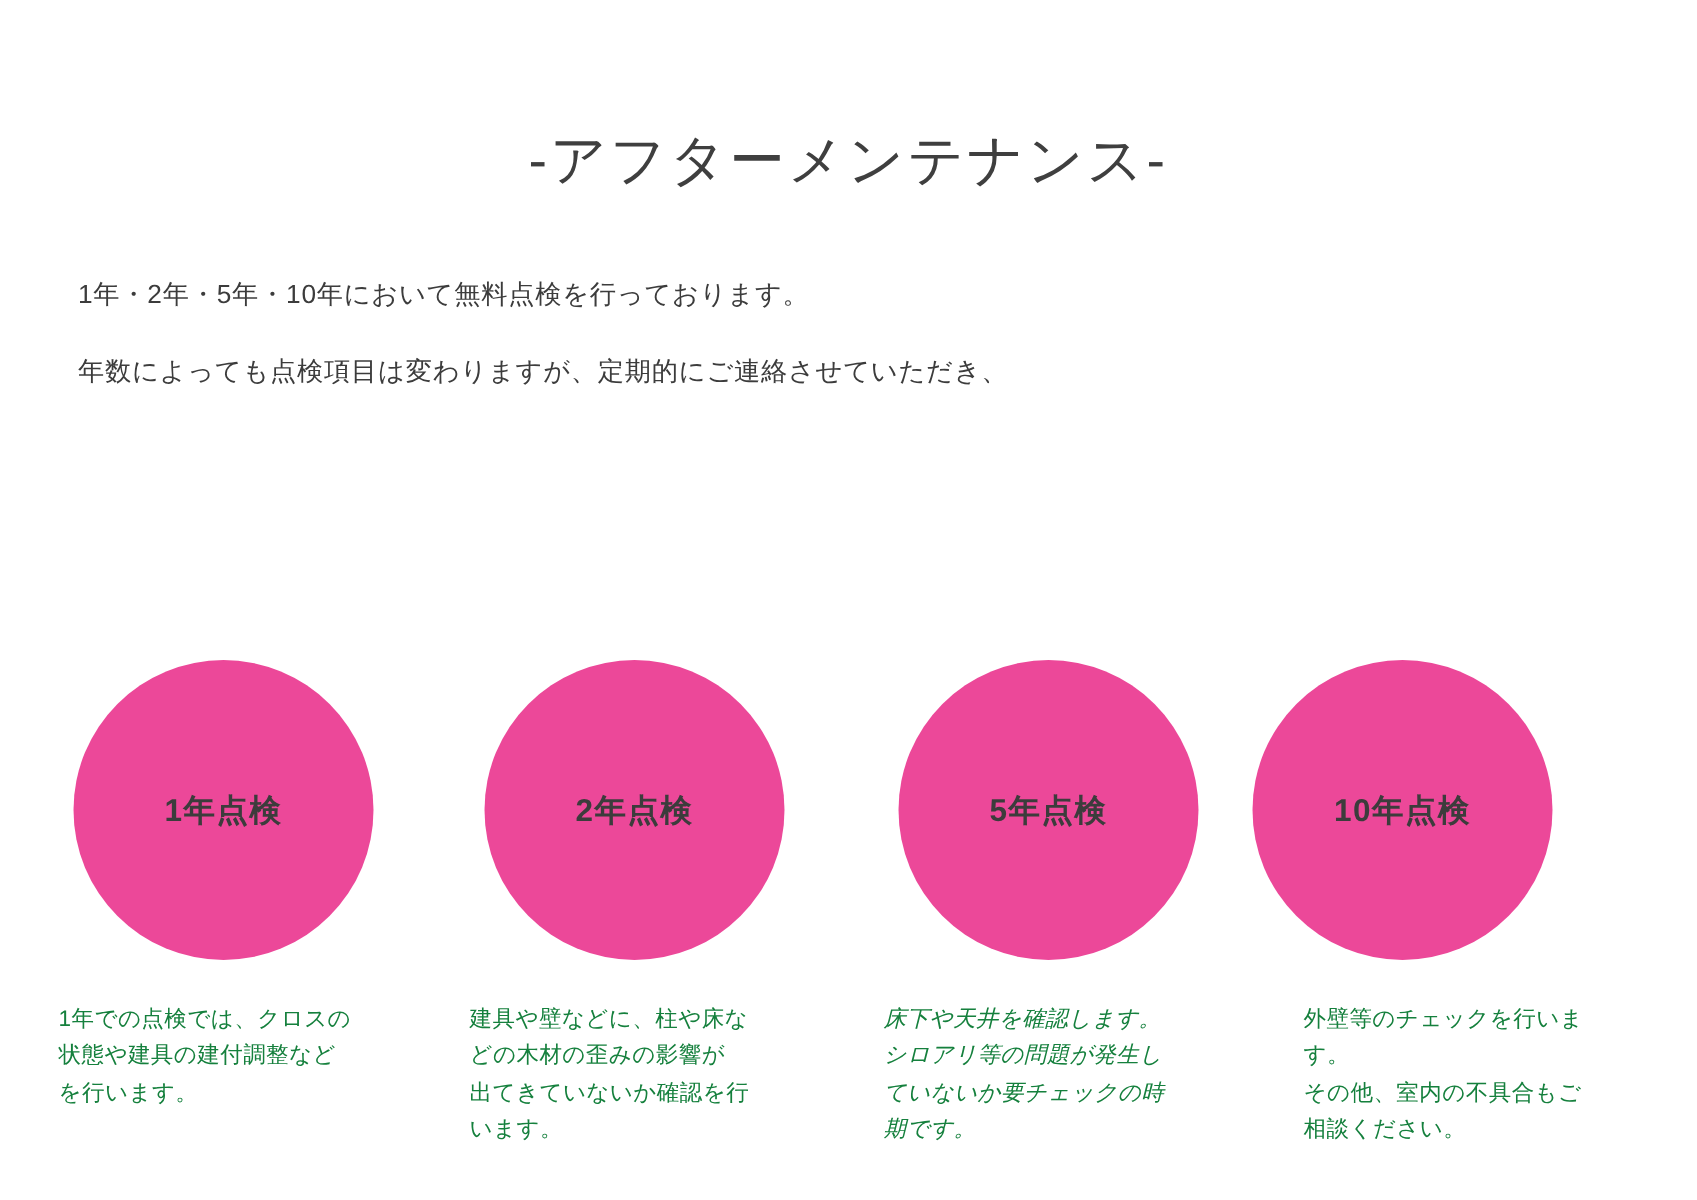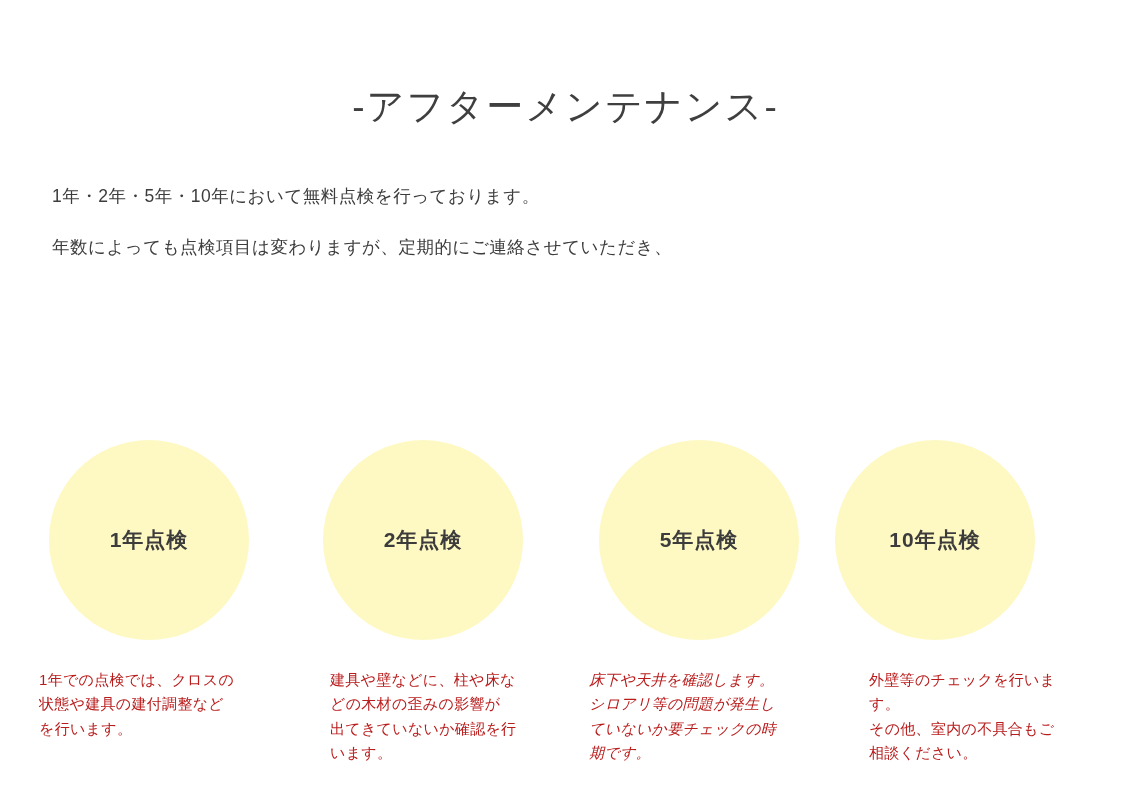--- a/index.html
+++ b/index.html
@@ -68,21 +68,21 @@
   }
   .circle-col.c0 { left: 49px; }
   .circle-col.c1 { left: 323px; }
   .circle-col.c2 { left: 599px; }
   .circle-col.c3 { left: 835px; }
 
   .circle {
     width: 200px;
     height: 200px;
     border-radius: 50%;
-    background: #fef9c3;
+    background: #ec4899;
     display: flex;
     align-items: center;
     justify-content: center;
   }
   .circle-label {
     font-size: 21px;
     font-weight: bold;
     color: #3c3c3c;
     letter-spacing: 1px;
     white-space: nowrap;
@@ -93,26 +93,26 @@
     position: absolute;
     top: 668px;
     left: 0;
     width: 1131px;
   }
   .caption {
     position: absolute;
     top: 0;
     font-size: 15px;
     line-height: 1.62;
-    color: #b91c1c;
+    color: #15803d;
     letter-spacing: 0.3px;
     white-space: pre-line;
   }
   .caption.c0 { left: 39px;  width: 235px; }
-  .caption.c1 { left: 330px; width: 235px; }
+  .caption.c1 { left: 313px; width: 235px; }
   .caption.c2 { left: 589px; width: 235px; font-style: italic; }
   .caption.c3 { left: 869px; width: 235px; }
 </style>
 </head>
 <body>
 
 <div class="page">
 
   <div class="title">-アフターメンテナンス-</div>
 

